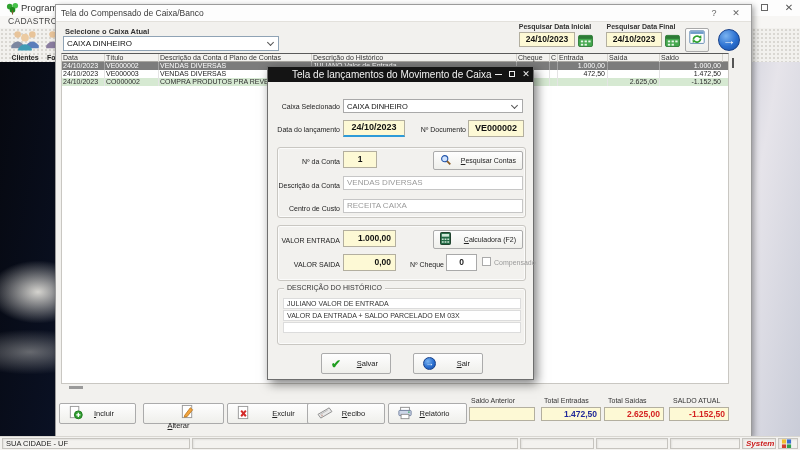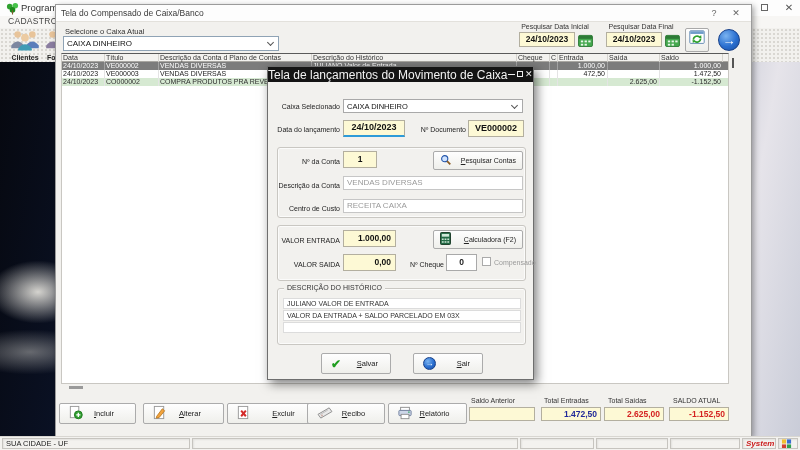--- a/index.html
+++ b/index.html
@@ -34,21 +34,21 @@
     font-size:7.5px; line-height:10px; padding:0 3px; white-space:nowrap; overflow:hidden; }
   .seg-sys { color:#cc2222; font-weight:bold; font-style:italic; font-size:8px; text-align:right; }
 
   
   .window { left:55px; top:4px; width:697px; height:433px; background:#f2f1ee;
     border:1px solid #9b9b9b; box-shadow:2px 2px 6px rgba(0,0,0,0.35); z-index:2; }
   .win-titlebar { left:0; top:0; width:695px; height:17px; background:#fdfdfd; border-bottom:1px solid #e3e1dc; }
   .win-title { left:5px; top:3px; font-size:8.5px; color:#3a3a3a; white-space:nowrap; }
   .win-ctrl { top:2px; width:16px; height:13px; text-align:center; font-size:9px; color:#666; line-height:13px; }
 
-  .small-label { font-size:7px; color:#333; white-space:nowrap; }
+  .small-label { font-size:7px; color:#333; white-space:nowrap;font-weight:bold; }
   .combo { background:#fff; border:1px solid #8fa3b5; display:flex; align-items:center; }
   .combo-text { flex:1; font-size:8px; padding-left:3px; color:#111; white-space:nowrap; overflow:hidden; }
   .chev { width:5px; height:5px; border-right:1.4px solid #555; border-bottom:1.4px solid #555;
     transform:rotate(45deg); margin-right:5px; margin-top:-2px; }
 
   .yfield { background:#fdf9d5; border:1px solid #b3af9f; font-weight:bold; font-size:8.5px;
     text-align:center; color:#111; line-height:12px; }
   .wfield { background:#fff; border:1px solid #c6c6c6; font-size:8px; color:#9a9a9a; line-height:12px; padding-left:3px;
     white-space:nowrap; overflow:hidden; }
   .iconbtn { background:linear-gradient(#fefefe,#eeeeea); border:1px solid #a9a9a9; border-radius:2px;
@@ -78,21 +78,21 @@
   .mainbtn .ic { margin-left:8px; }
   .mainbtn .tx { flex:1; text-align:center; margin-right:10px; }
   .tot-label { top:392px; font-size:7px; color:#333; white-space:nowrap; }
   .tot-field { top:402px; height:14px; background:#fdf9d5; border:1px solid #b3af9f; font-size:8.5px;
     font-weight:bold; text-align:right; padding-right:3px; line-height:12px; }
 
   
   .dialog { left:267px; top:66px; width:267px; height:314px; background:#f2f1ee;
     border:1px solid #6e6e6e; box-shadow:3px 4px 10px rgba(0,0,0,0.5); z-index:4; }
   .dlg-titlebar { left:0; top:0; width:265px; height:15px; background:#141414; display:flex; align-items:center; }
-  .dlg-title { font-size:12px; color:#f2f2f2; padding-left:0; white-space:nowrap; flex:1; }
+  .dlg-title { font-size:10px; color:#f2f2f2; padding-left:24px; white-space:nowrap; flex:1; }
   .dlg-ctrl { width:22px; height:13px; color:#eee; font-size:9px; text-align:center; line-height:13px; }
   .dash-glyph { display:inline-block; width:7px; border-top:1px solid #eee; margin-bottom:2px; }
   .wbox-glyph { display:inline-block; width:6px; height:6px; border:1px solid #eee; }
   .dlg-label { font-size:7px; color:#222; text-align:right; white-space:nowrap; }
   .group { border:1px solid #c9c7c2; border-radius:3px; box-shadow:inset 0 0 0 1px #fbfbfa; }
   .legend { position:absolute; top:-5px; left:6px; background:#f2f1ee; padding:0 3px; font-size:7px; color:#333; }
   .memo-line { background:#fff; border:1px solid #dcdcdc; height:11px; font-size:7px; line-height:10px;
     padding-left:3px; color:#333; white-space:nowrap; overflow:hidden; }
   .dlg-btn { top:286px; width:70px; height:21px; background:linear-gradient(#fefefe,#efefeb);
     border:1px solid #ababab; border-radius:2px; display:flex; align-items:center; font-size:7.5px; color:#222; }
@@ -270,21 +270,21 @@
     <div class="abs vdash"></div>
 
     <div class="abs mainbtn" style="left:3px;width:77px;">
       <span class="ic"><svg width="15" height="15" viewBox="0 0 16 16">
             <rect x="2.5" y="1.5" width="9" height="12" fill="#fff" stroke="#999"></rect>
             <circle cx="11" cy="10.5" r="4.2" fill="#33a033" stroke="#1d7a1d"></circle>
             <path d="M11 8.3v4.4M8.8 10.5h4.4" stroke="#fff" stroke-width="1.4"></path>
           </svg></span>
       <span class="tx"><u>I</u>ncluir</span>
     </div>
-    <div class="abs mainbtn" style="left:87px;width:81px;">
+    <div class="abs mainbtn" style="left:87px;width:81px;flex-direction:column;">
       <span class="ic"><svg width="15" height="15" viewBox="0 0 16 16">
             <rect x="2.5" y="1.5" width="10" height="13" fill="#fff" stroke="#999"></rect>
             <path d="M5 12 L11 4 L13.5 6.2 L7.5 13.5 L4.5 14 Z" fill="#f2a33c" stroke="#b06f18" stroke-width="0.8"></path>
           </svg></span>
       <span class="tx"><u>A</u>lterar</span>
     </div>
     <div class="abs mainbtn" style="left:171px;width:100px;">
       <span class="ic"><svg width="15" height="15" viewBox="0 0 16 16">
             <rect x="2.5" y="1.5" width="10" height="13" fill="#fff" stroke="#999"></rect>
             <path d="M5.5 6 L10.5 12 M10.5 6 L5.5 12" stroke="#d42a2a" stroke-width="2.1"></path>

